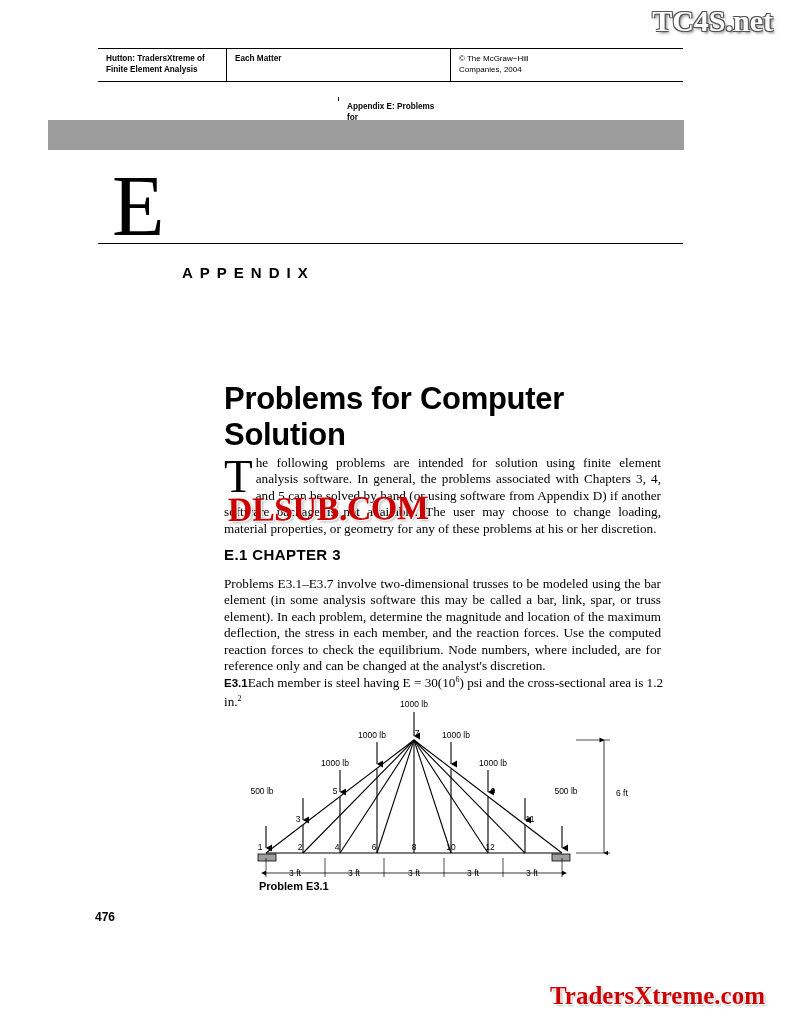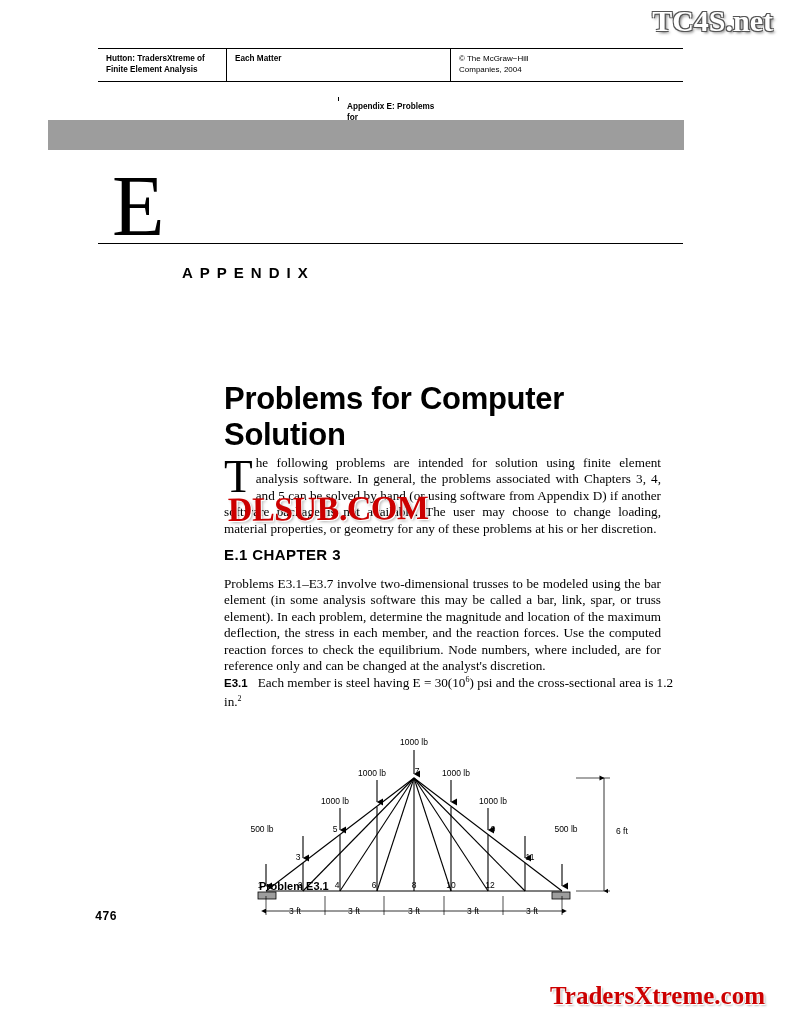--- a/index.html
+++ b/index.html
@@ -182,48 +182,47 @@
     left: 224px;
     top: 672px;
     width: 450px;
     font-size: 13.2px;
     line-height: 16px;
   }
   .prob-line .lbl {
     font-family: "Liberation Sans", sans-serif;
     font-weight: bold;
     font-size: 11.5px;
-    margin-right: 10px;
   }
   .ital { }
   sup { font-size: 8px; vertical-align: super; }
 
   
   .figure {
     position: absolute;
     left: 224px;
-    top: 736px;
+    top: 698px;
     width: 440px;
     height: 200px;
     text-align: right;
   }
   .fig-caption {
     position: absolute;
     left: 259px;
     top: 880px;
     font-family: "Liberation Sans", sans-serif;
     font-size: 11px;
     font-weight: bold;
   }
 
   .folio {
     position: absolute;
     left: 95px;
     top: 910px;
-    font-family: Liberation Mono, monospace;
+    font-family: Liberation Sans, sans-serif;
     font-size: 12px;
     font-weight: bold;
   }
 
   text { font-family: "Liberation Sans", sans-serif; }
 </style>
 </head>
 <body>
 
 <div class="wm-top">TC4S.net</div>

